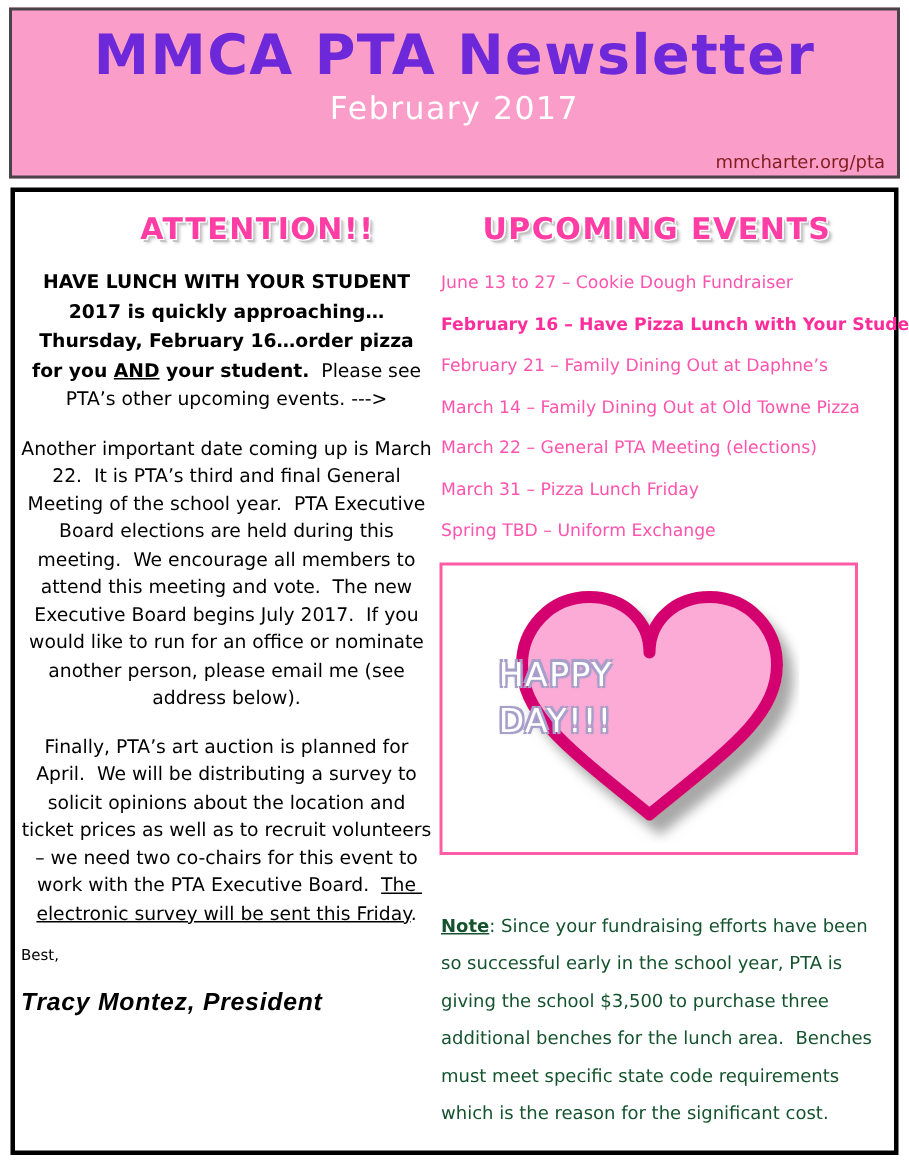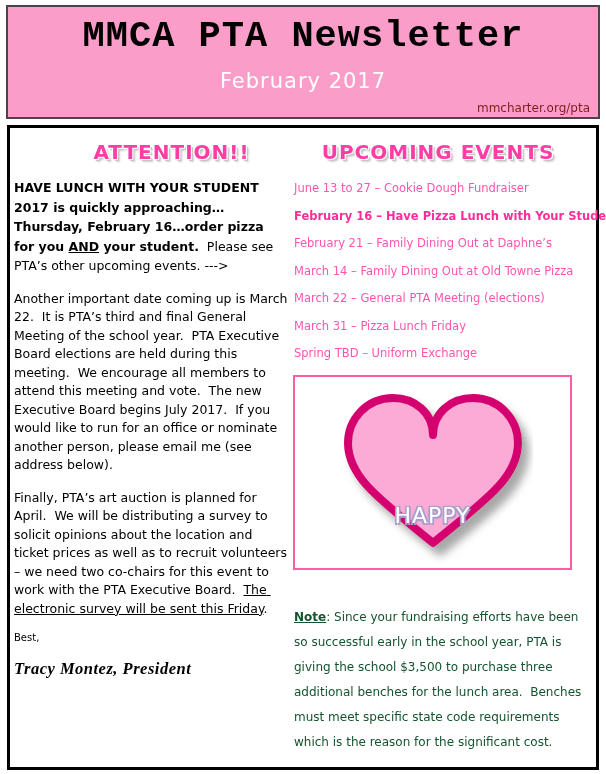--- a/index.html
+++ b/index.html
@@ -4,66 +4,66 @@
 <style>
   * { margin:0; padding:0; box-sizing:border-box; }
   html,body { width:606px; height:774px; background:#ffffff; overflow:hidden;
               font-family:"DejaVu Sans", sans-serif; }
 
   
   .header-box {
     position:absolute; left:6px; top:5px; width:594px; height:114px;
     background:#FB9DC9; border:2px solid #4A4448; text-align:center;
   }
-  .header-title   { margin-top:8px; font-size:37px; font-weight:700; color:#000000; letter-spacing:1px;font-family:Liberation Mono, monospace; }
-  .header-subtitle{ margin-top:12px; font-size:21px; color:#ffffff; letter-spacing:1px; }
+  .header-title   { margin-top:8px; font-size:37px; font-weight:700; color:#6d28d9; letter-spacing:1px; }
+  .header-subtitle{ margin-top:2px; font-size:21px; color:#ffffff; letter-spacing:1px; }
   .header-site    { position:absolute; right:8px; bottom:2px; font-size:12px; color:#7f1d1d; }
 
   
   .main-box {
     position:absolute; left:7px; top:125px; width:592px; height:645px;
     background:#ffffff; border:3px solid #000000;
   }
 
   .fancy-head {
     font-size:20px; font-weight:700; letter-spacing:1px; color:#FF3DA4;
     text-shadow:-1px -1px 0 #fff, 1px -1px 0 #fff, -1px 1px 0 #fff, 1px 1px 0 #fff,
                  2px 2px 0 #c4c4c4, 3px 3px 2px #cfcfcf;
     text-align:center;
   }
   .attention-head { position:absolute; left:0px;  top:12px; width:276px;padding-left:47px; }
   .events-head    { position:absolute; left:278px; top:12px; width:300px; }
 
   
   .left-col { position:absolute; left:4px; top:50px; width:274px; color:#000; }
-  .para { font-size:12.5px; line-height:18.5px; margin:0 0 14px 0; white-space:pre-wrap; }
+  .para { font-size:12.5px; line-height:18.5px; margin:0 0 14px 0; white-space:pre-wrap;text-align:center; }
   .para.lead { line-height:19.5px; }
   .b  { font-weight:700; }
   .bu { font-weight:700; text-decoration:underline; }
   .u  { text-decoration:underline; }
   .closing   { font-size:10px; margin:2px 0 16px 0; }
-  .signature { font-family:Liberation Serif, serif; font-style:italic; font-weight:700;
+  .signature { font-family:Liberation Sans, sans-serif; font-style:italic; font-weight:700;
                font-size:16.5px; letter-spacing:0.5px; margin-bottom:5px; }
   .email-link{ font-size:12.5px; color:#0563C1; text-decoration:underline; cursor:pointer; }
 
   
   .events-list { position:absolute; left:284px; top:52px; width:300px; }
   .event-line  { font-size:11.5px; line-height:16px; margin-bottom:11.5px;
                  color:#FF54AE; white-space:nowrap; }
   .event-line.bold { font-weight:700; color:#FF2C9C; }
 
   .heart-box {
     position:absolute; left:283px; top:247px; width:279px; height:195px;
     border:2px solid #FF5CA8; background:#ffffff;
     display:flex; align-items:center; justify-content:center;
   }
   .heart-wrap { position:relative; width:200px; height:180px; }
   .heart-text {
     position:absolute; left:0; top:18px; width:200px; height:130px;
-    display:flex; flex-direction:row; align-items:flex-end; justify-content:center;
+    display:flex; flex-direction:column; align-items:flex-start; justify-content:center;
     font-size:22px; font-weight:400; letter-spacing:1px; line-height:31px; color:#ffffff;
     text-shadow:-1.5px -1.5px 0 #a79fc9, 1.5px -1.5px 0 #a79fc9,
                 -1.5px  1.5px 0 #a79fc9, 1.5px  1.5px 0 #a79fc9, 0 0 3px #a79fc9;
   }
 
   .note-block {
     position:absolute; left:284px; top:477px; width:292px;
     font-size:12px; line-height:25px; color:#14532d;
     white-space:pre-wrap;
   }
@@ -109,19 +109,20 @@
       <svg width="200" height="180" viewBox="0 0 200 180">
         <defs>
           <filter id="hs" x="-30%" y="-30%" width="170%" height="170%">
             <feDropShadow dx="7" dy="9" stdDeviation="4" flood-color="#8a8a8a" flood-opacity="0.75"></feDropShadow>
           </filter>
         </defs>
         <path d="M100 52 C100 30 82 15 60 15 C33 15 15 37 15 60 C15 94 46 116 100 160 C154 116 185 94 185 60 C185 37 167 15 140 15 C118 15 100 30 100 52 Z" fill="#FBABD6" stroke="#D5016F" stroke-width="8" stroke-linejoin="round" filter="url(#hs)"></path>
       </svg>
       <div class="heart-text">
         <div>HAPPY</div>
+        <div>DAY!!!</div>
       </div>
     </div>
   </div>
 
   <div class="note-block"><span class="note-label">Note</span><span>: Since your fundraising efforts have been so successful early in the school year, PTA is giving the school $3,500 to purchase three additional benches for the lunch area.  Benches must meet specific state code requirements which is the reason for the significant cost.</span></div>
 
 </div>
 
 </body></html>

